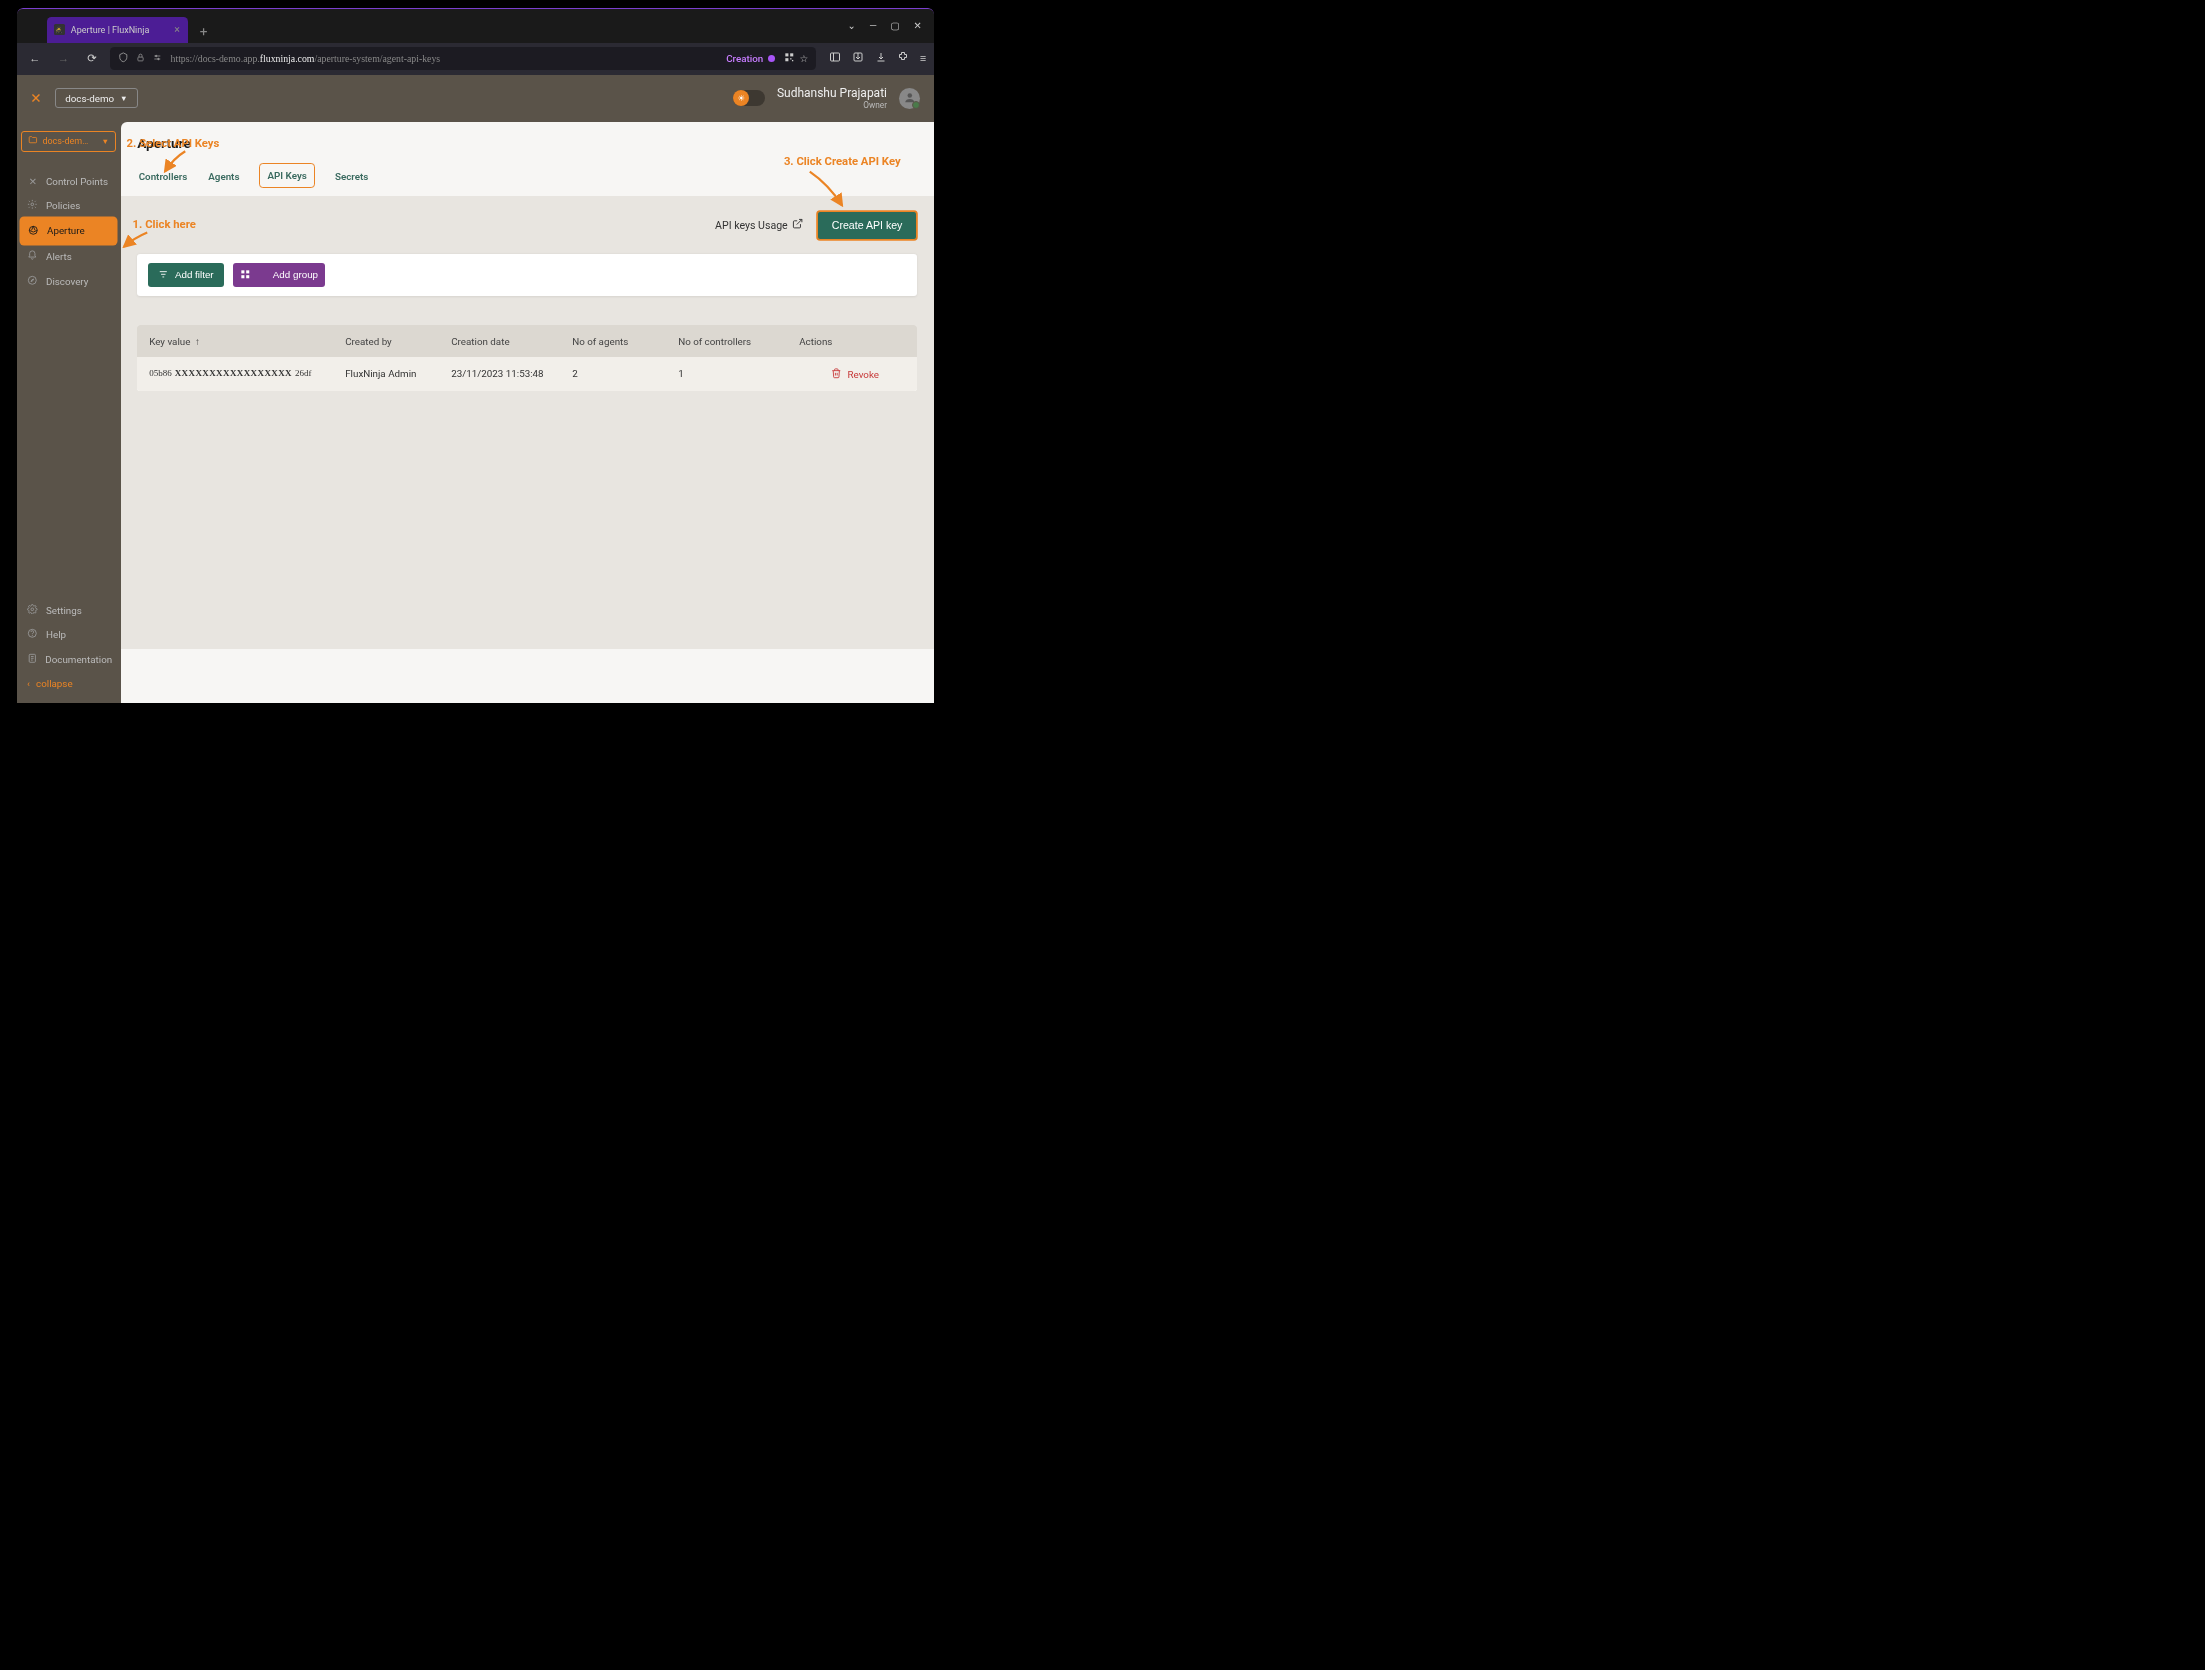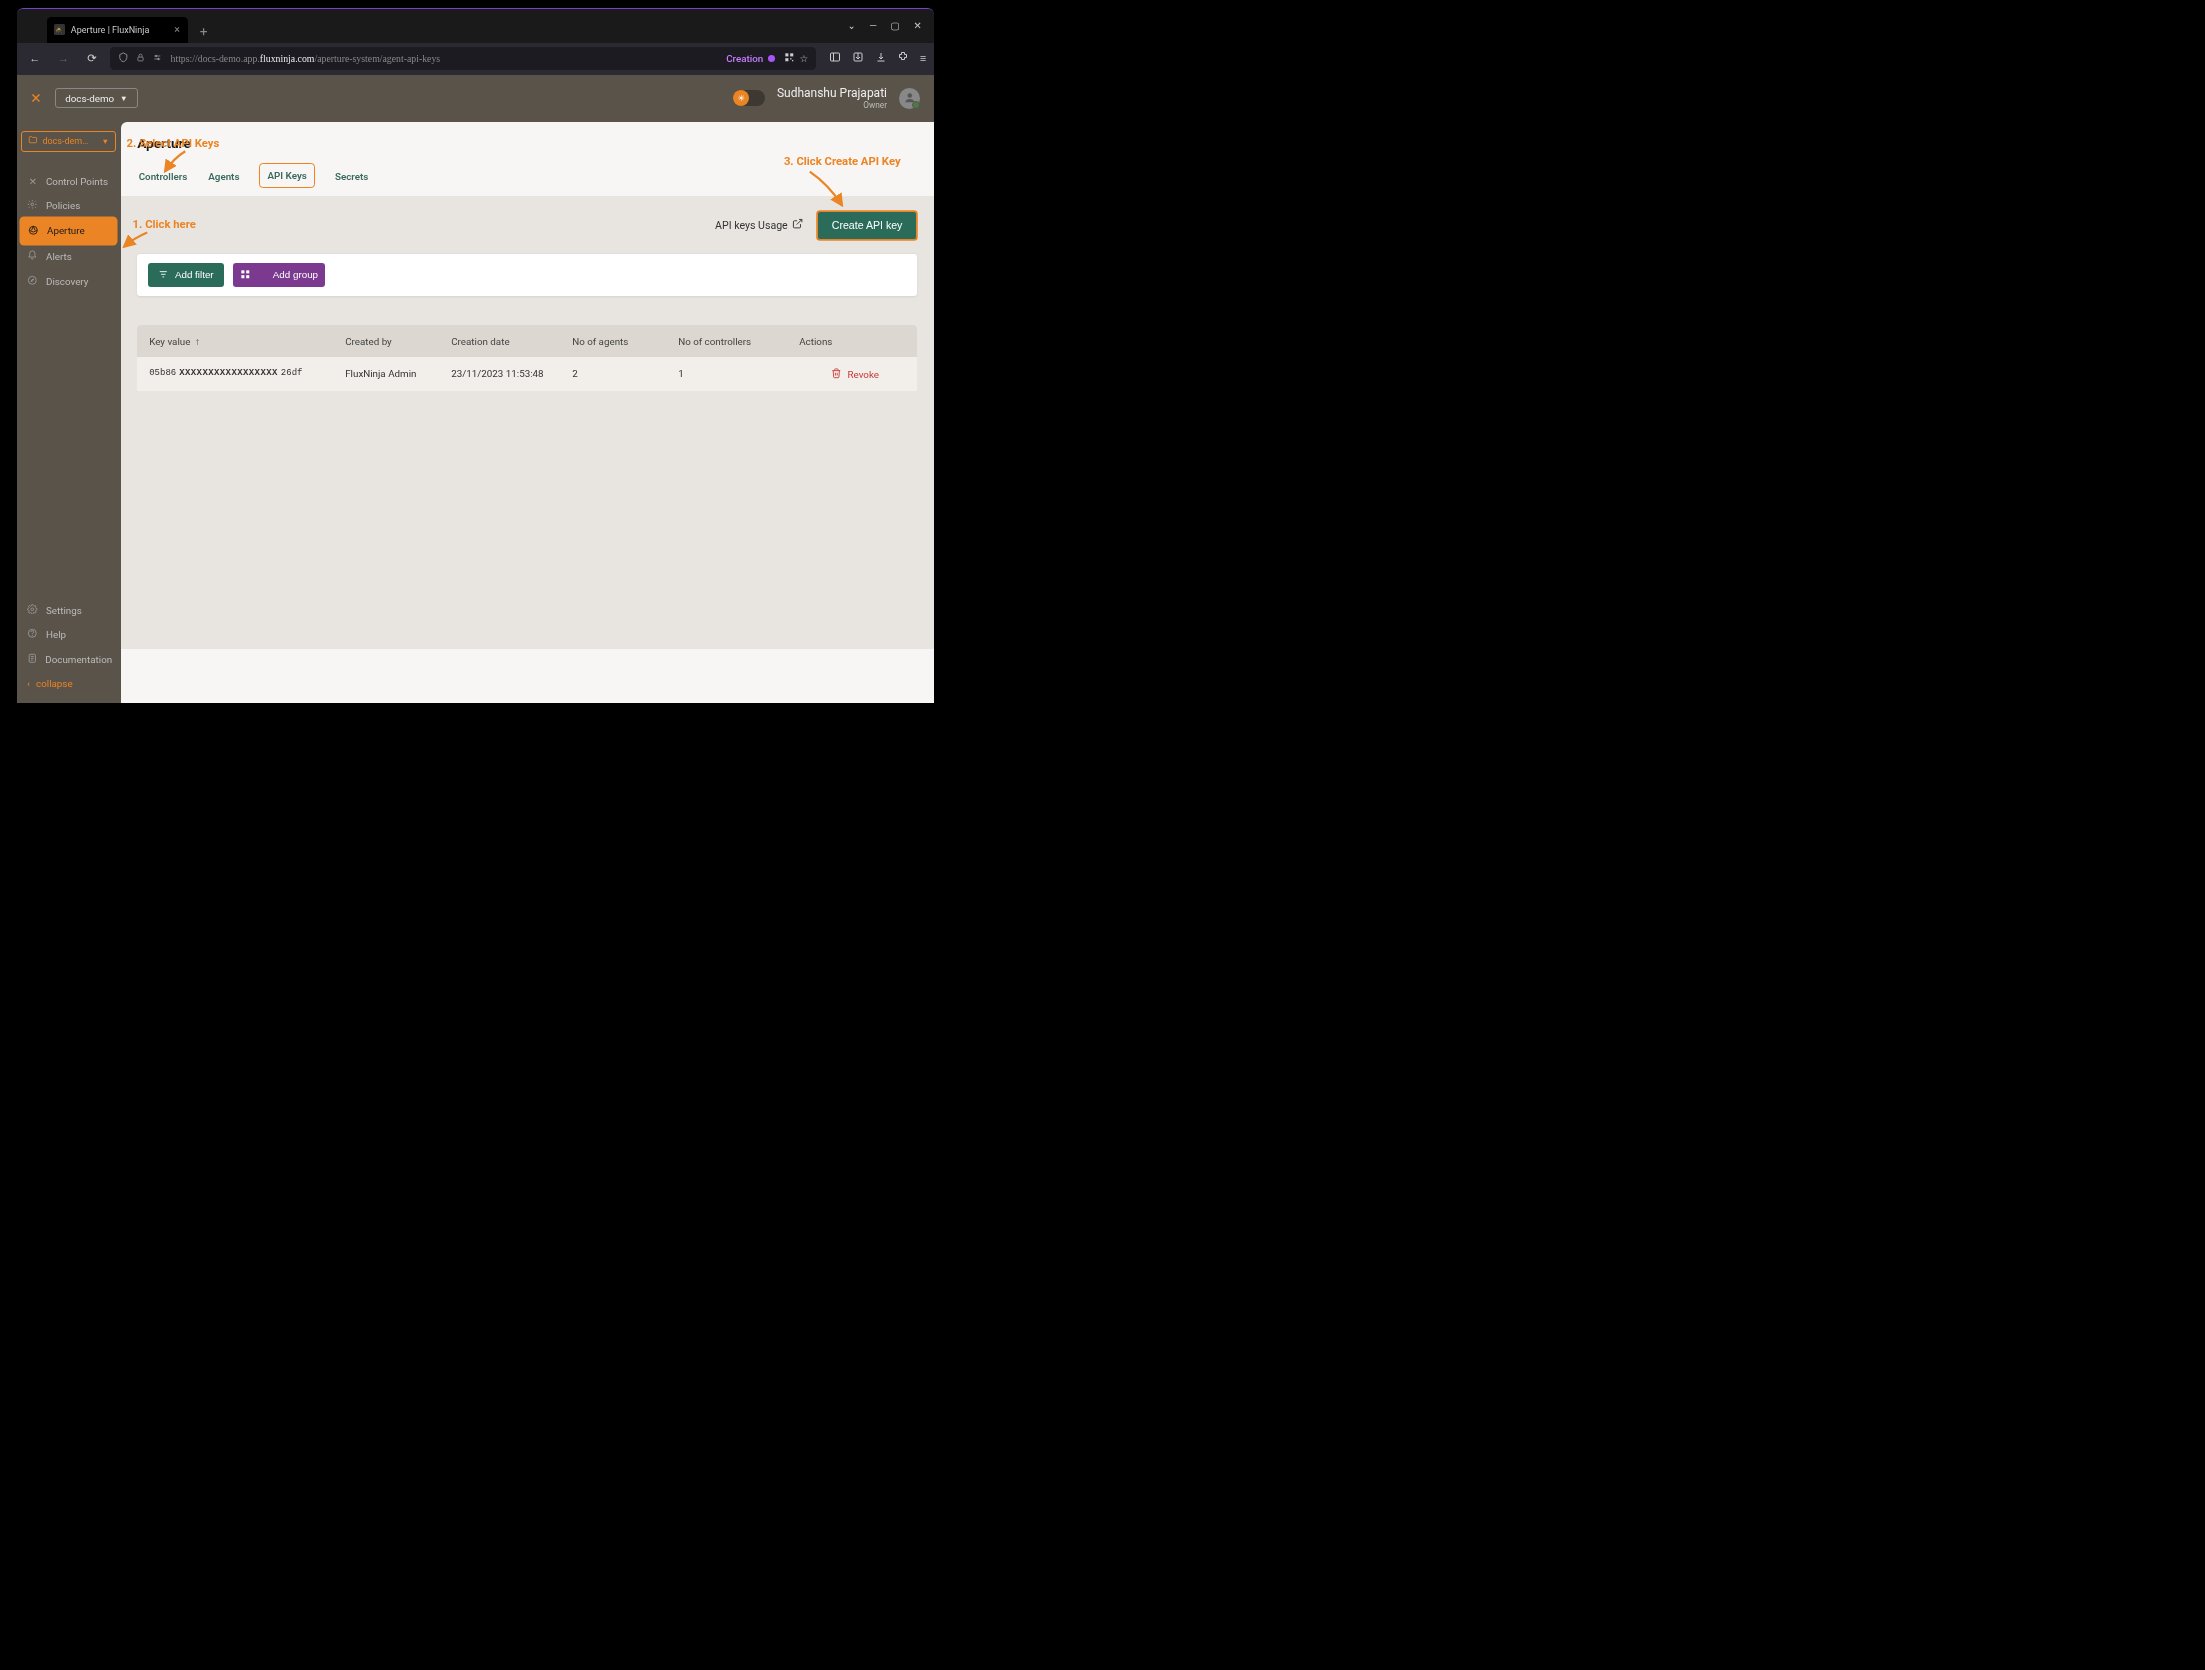--- a/index.html
+++ b/index.html
@@ -24,21 +24,21 @@
 .tab-bar {
   height: 35px;
   background: #1a1a1a;
   display: flex;
   align-items: flex-end;
   padding-left: 30px;
   border-top: 1.5px solid #7b3fcf;
   border-radius: 6px 6px 0 0;
 }
 .tab {
-  background: #000000;
+  background: #4c1d95;
   height: 26px;
   width: 141px;
   border-radius: 4.5px 4.5px 0 0;
   display: flex;
   align-items: center;
   padding: 0 7.6px;
   color: #ccc;
   font-size: 9px;
   gap: 6px;
 }
@@ -374,21 +374,21 @@
 .table-header .col { display: flex; align-items: center; gap: 4.5px; }
 .table-header .actions-col { text-align: right; padding-right: 7.6px; }
 .table-row {
   display: grid;
   grid-template-columns: 196px 106px 121px 106px 121px 1fr;
   padding: 10.6px 12px;
   font-size: 9.8px;
   color: #333;
   background: #f2efea;
 }
-.key-cell { display: flex; gap: 3px; font-family: Liberation Mono, monospace; font-size: 9px; }
+.key-cell { display: flex; gap: 3px; font-family: Liberation Serif, serif; font-size: 9px; }
 .key-mask { font-weight: 700; letter-spacing: 0.4px; }
 .revoke {
   color: #c73838;
   display: flex;
   align-items: center;
   gap: 6px;
   cursor: pointer;
   justify-content: flex-end;
   padding-right: 26px;
 }

